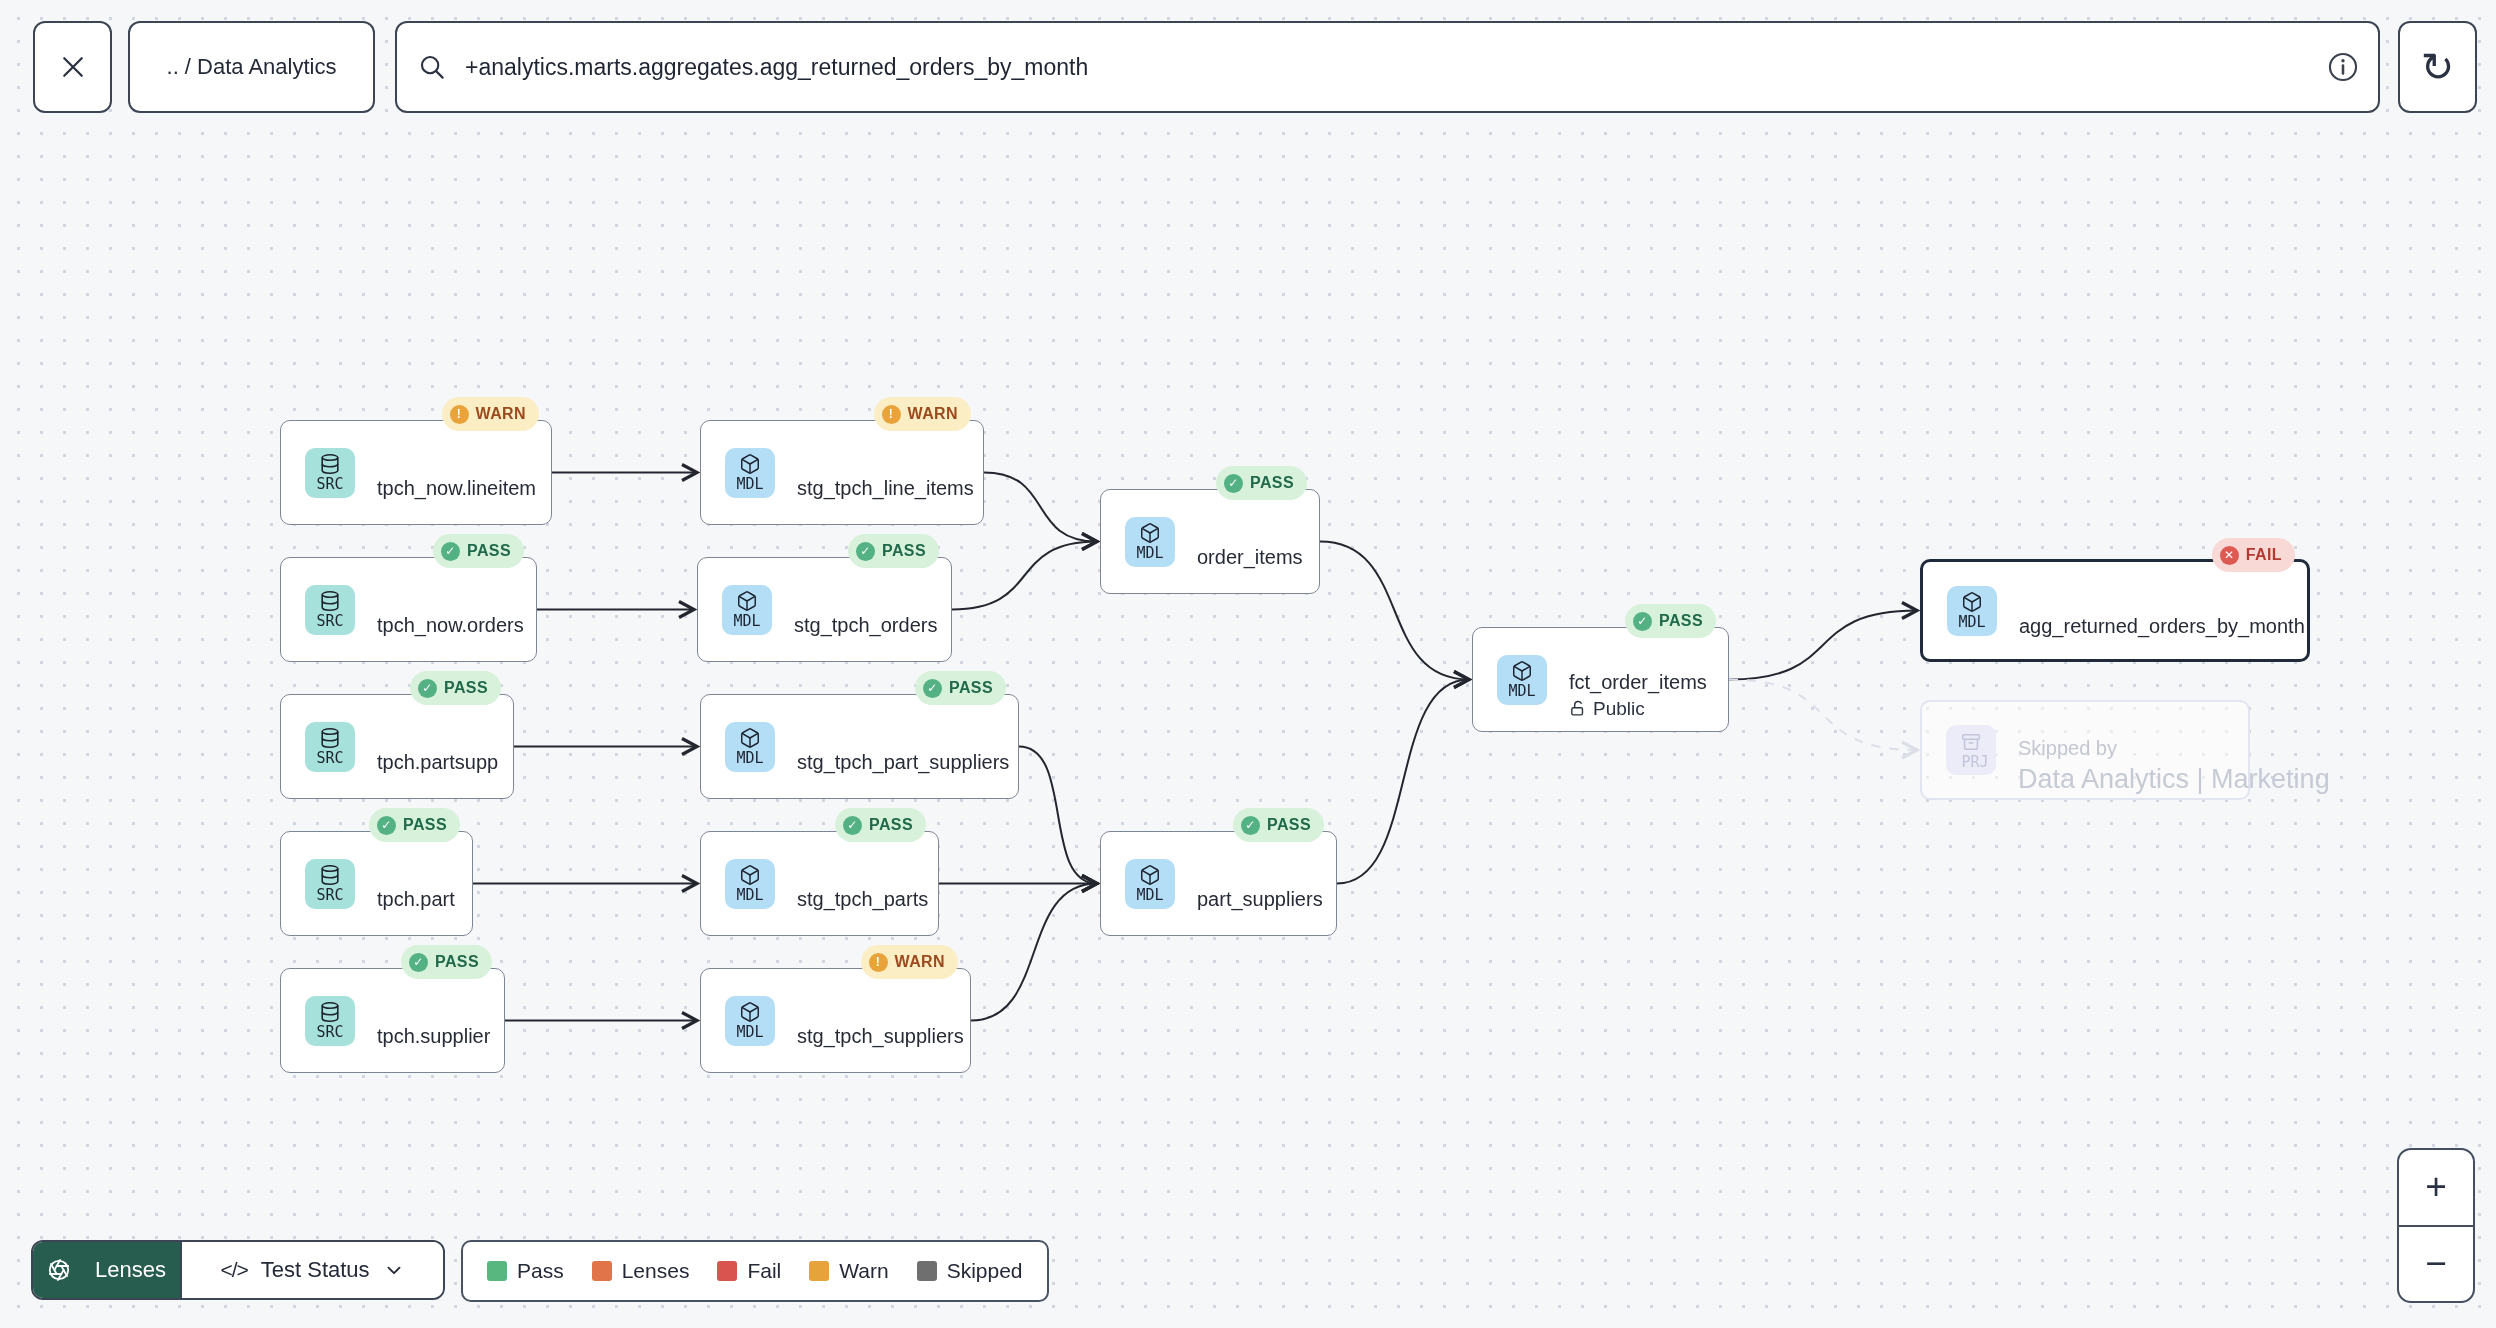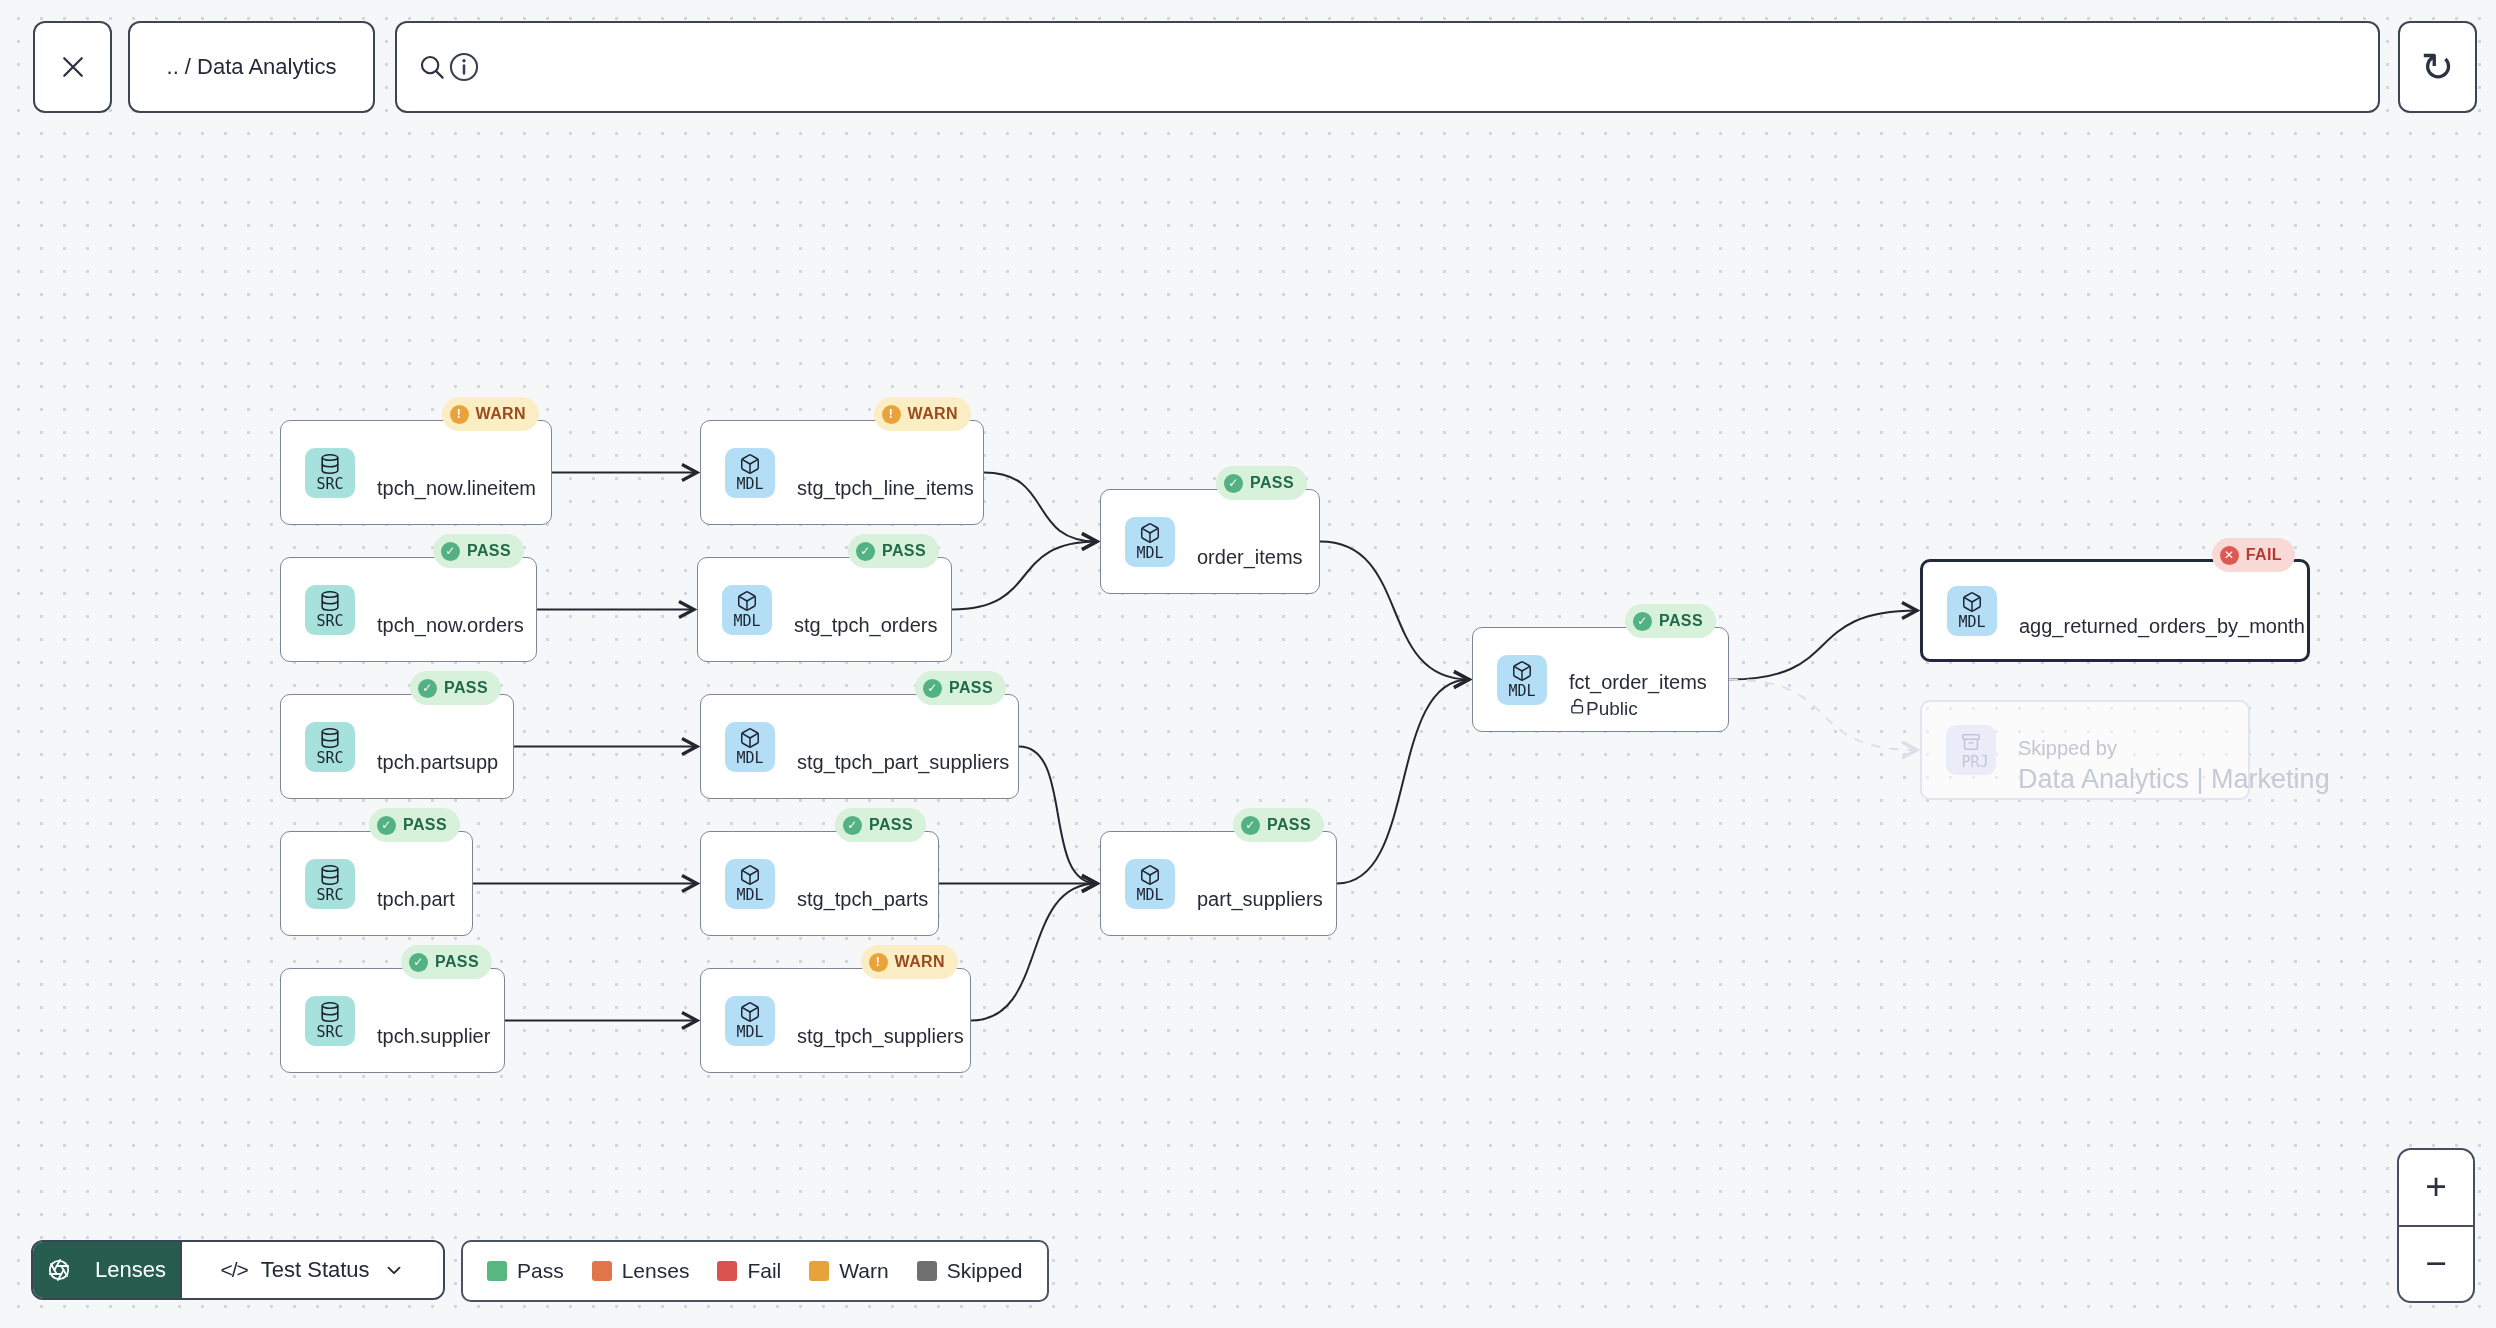--- a/index.html
+++ b/index.html
@@ -49,21 +49,21 @@
     display:flex; flex-direction:column; align-items:center; justify-content:center;
   }
   .chip svg { display:block; }
   .chip-label {
     font-family:"DejaVu Sans Mono",monospace; font-size:15px; font-weight:500;
     color:#1d2330; line-height:1; margin-top:2px;
   }
   .ghost .chip-label { color:#c2c5da;margin-left:8px; }
   .node-text { margin-left:22px; display:flex; flex-direction:column; justify-content:center; gap:4px; }
   .node-label { font-size:20px; color:#262b36; white-space:nowrap;margin-top:31px; }
-  .node-sublabel { font-size:19px; color:#2b3240; display:flex; align-items:flex-start; white-space:nowrap; }
+  .node-sublabel { font-size:19px; color:#2b3240; display:flex; align-items:center; gap:7px; white-space:nowrap; }
   .ghost .node-label { font-size:20px; color:#c3c7d1; }
   .ghost .node-sublabel { font-size:27px; color:#c6cad4; }
   .badge {
     position:absolute; top:-24px; right:12px; height:34px; border-radius:17px;
     display:flex; align-items:center; gap:7px; padding:0 13px 0 8px;
     font-size:16px; font-weight:700; letter-spacing:.4px; line-height:1;
   }
   .badge .dot {
     width:19px; height:19px; border-radius:50%; color:#fff;
     display:flex; align-items:center; justify-content:center;
@@ -440,20 +440,21 @@
 
 <div class="ctrl" id="breadcrumb">
   <span>.. / Data Analytics</span>
 </div>
 
 <div class="ctrl" id="search-box">
   <svg width="30" height="30" viewBox="0 0 24 24">
     <circle cx="10.5" cy="10.5" r="6.5" fill="none" stroke="#2a3142" stroke-width="1.7"></circle>
     <line x1="15.3" y1="15.3" x2="20.5" y2="20.5" stroke="#2a3142" stroke-width="1.7" stroke-linecap="round"></line>
   </svg>
+  <input id="search-input" type="text" value="+analytics.marts.aggregates.agg_returned_orders_by_month" style="">
   <svg width="34" height="34" viewBox="0 0 24 24">
     <circle cx="12" cy="12" r="9.2" fill="none" stroke="#39414f" stroke-width="1.5"></circle>
     <line x1="12" y1="11" x2="12" y2="16.6" stroke="#39414f" stroke-width="1.8" stroke-linecap="round"></line>
     <circle cx="12" cy="7.6" r="1.2" fill="#39414f"></circle>
   </svg>
 </div>
 
 <div class="ctrl" id="refresh-btn">
   <span>↻</span>
 </div>

